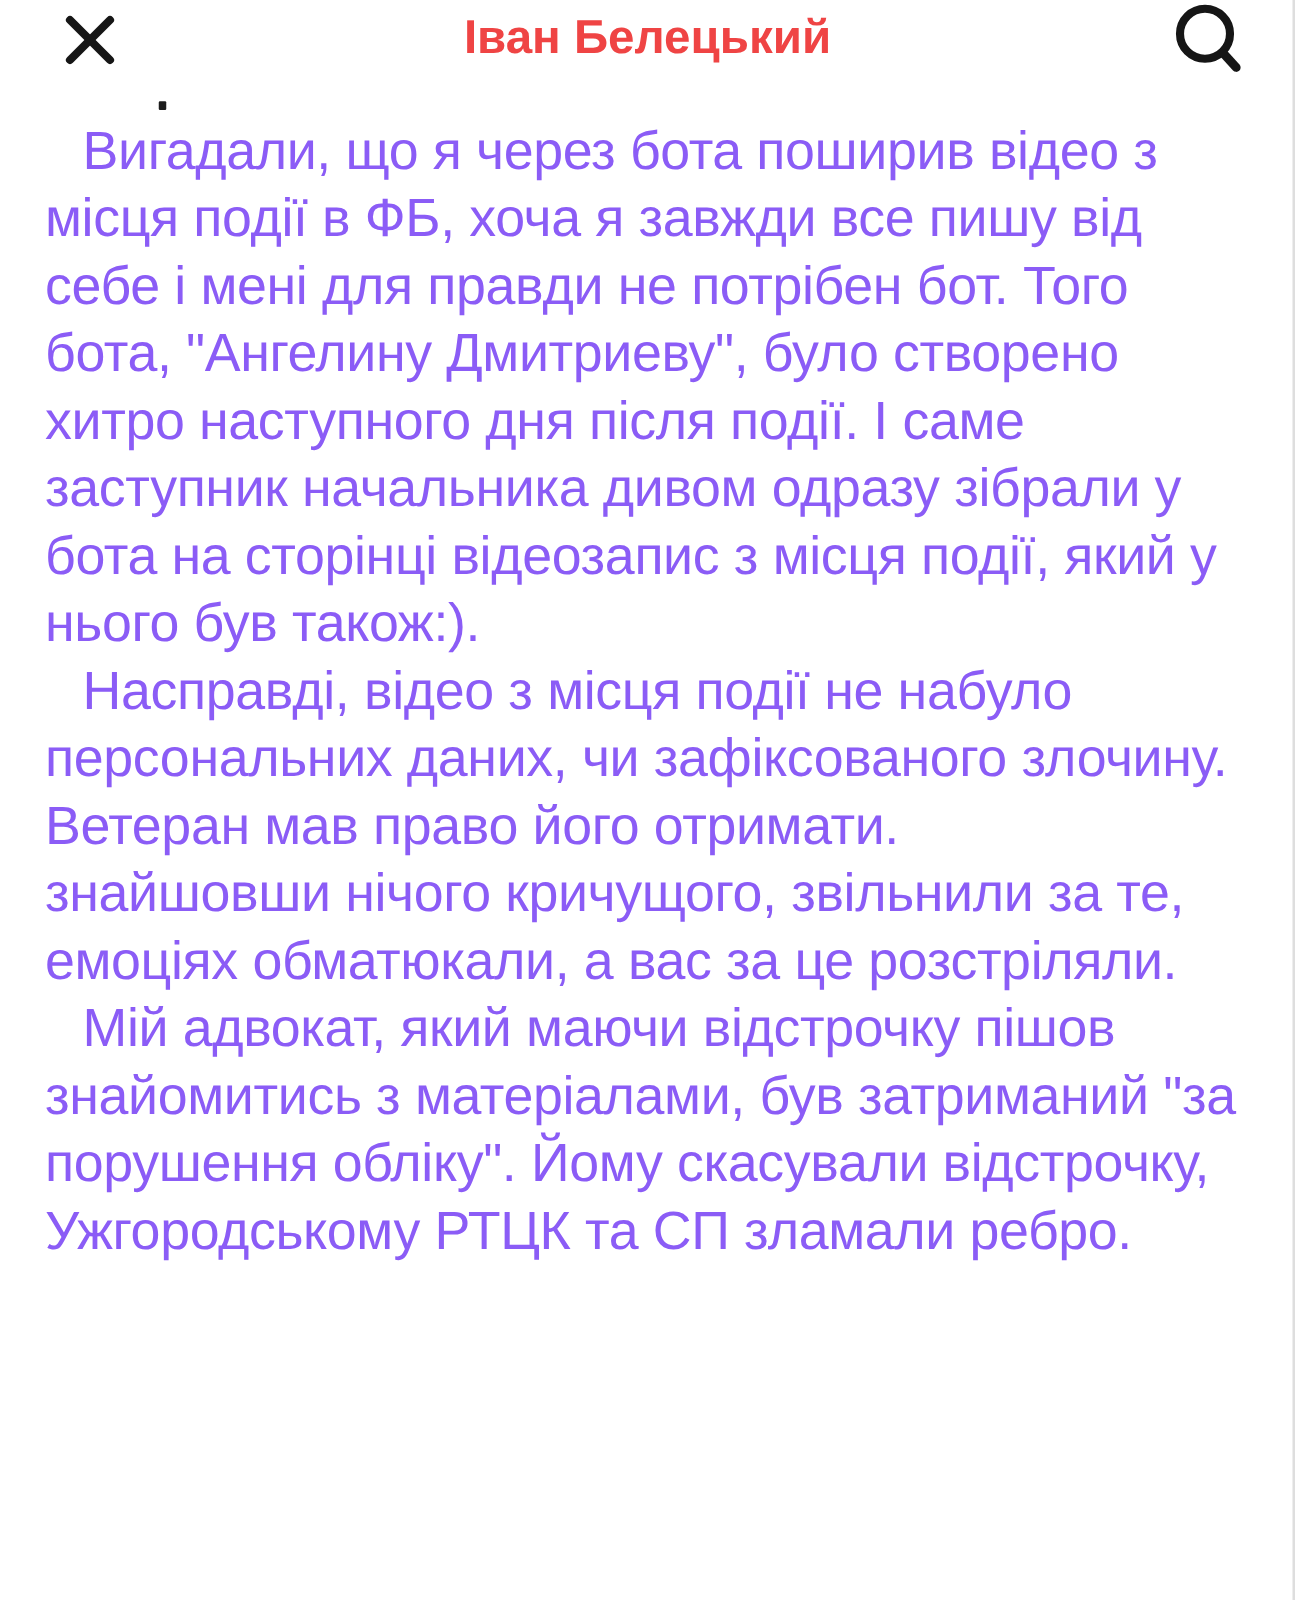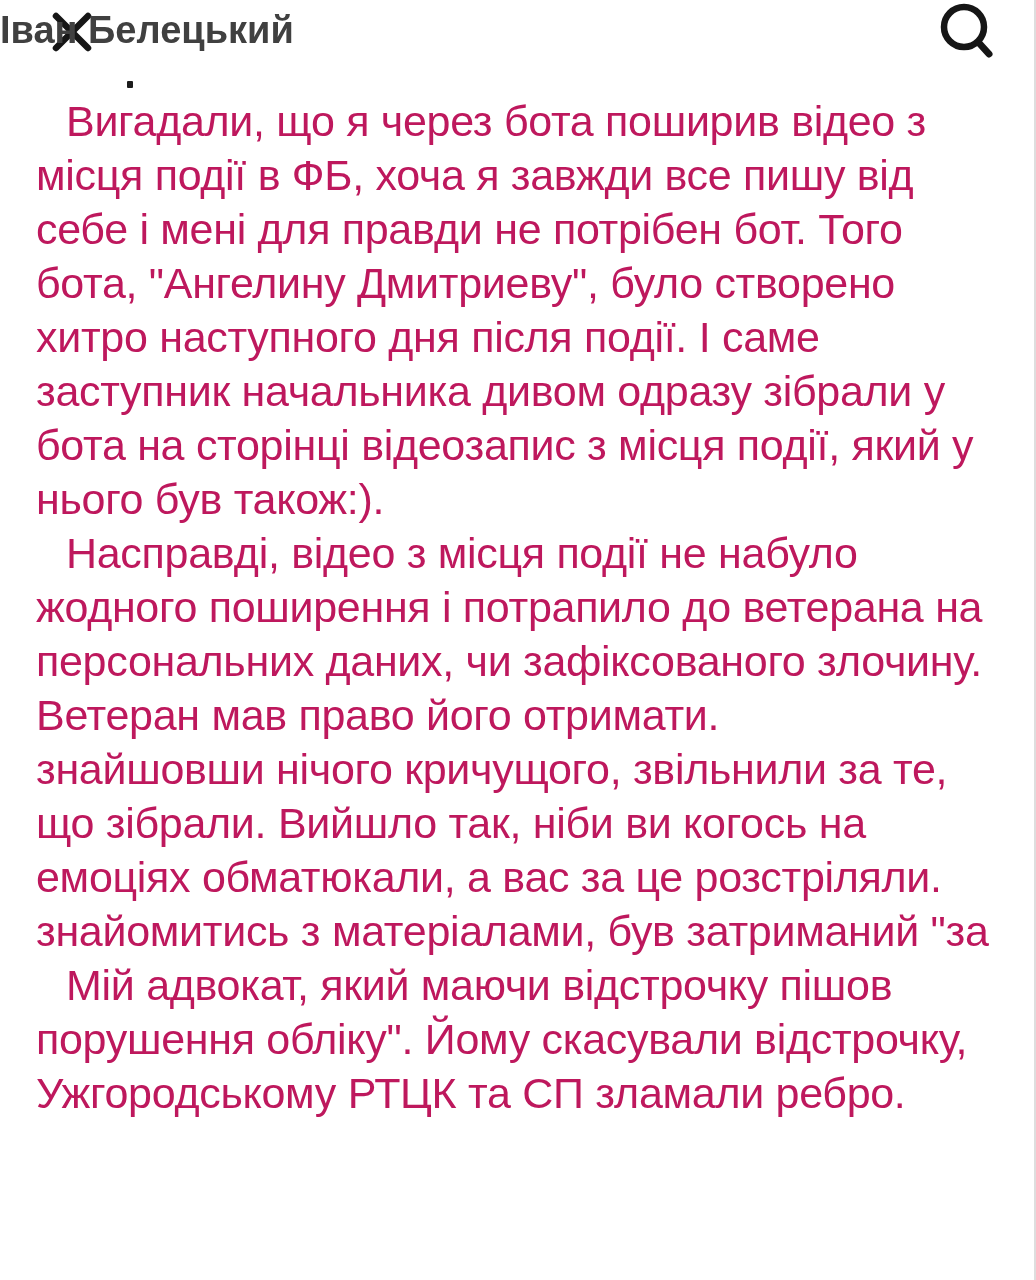--- a/index.html
+++ b/index.html
@@ -26,44 +26,44 @@
     top: 0;
     width: 72px; height: 64px;
     display: flex; align-items: center; justify-content: center;
     background: transparent; border: none; cursor: pointer;
   }
   .icon-btn.left  { left: 36px; }
   .icon-btn.right { right: 32px; }
   .page-title {
     position: absolute;
     left: 0; right: 0; top: 9px;
-    text-align: left;
+    text-align: center;
     font-size: 38px;
     font-weight: 700;
-    color: #404040;
+    color: #ef4444;
     letter-spacing: 0px;
     white-space: nowrap;
   }
   
   .content {
     position: absolute;
     left: 36px; top: 94px;
     width: 960px;
   }
   .truncated-dot {
     position: absolute;
     left: 127px; top: 81px;
     width: 6px; height: 7px;
     background: #1c1c1c;
     border-radius: 1px;
   }
   .line {
     font-size: 43px;
     line-height: 54px;
-    color: #be185d;
+    color: #8b5cf6;
     white-space: nowrap;
     letter-spacing: -0.3px;
   }
   .line.indent { padding-left: 30px; }
   
   .edge-line {
     position: absolute;
     top: 0; right: 0;
     width: 2px; height: 1280px;
     background: #dedede;
@@ -104,27 +104,25 @@
   <div class="content" id="content">
       <div class="line indent">Вигадали, що я через бота поширив відео з</div>
       <div class="line">місця події в ФБ, хоча я завжди все пишу від</div>
       <div class="line">себе і мені для правди не потрібен бот. Того</div>
       <div class="line">бота, "Ангелину Дмитриеву", було створено</div>
       <div class="line">хитро наступного дня після події. І саме</div>
       <div class="line">заступник начальника дивом одразу зібрали у</div>
       <div class="line">бота на сторінці відеозапис з місця події, який у</div>
       <div class="line">нього був також:).</div>
       <div class="line indent">Насправді, відео з місця події не набуло</div>
-      <div class="line">жодного поширення і потрапило до ветерана на</div>
       <div class="line">персональних даних, чи зафіксованого злочину.</div>
       <div class="line">Ветеран мав право його отримати.</div>
       <div class="line">знайшовши нічого кричущого, звільнили за те,</div>
-      <div class="line">що зібрали. Вийшло так, ніби ви когось на</div>
       <div class="line">емоціях обматюкали, а вас за це розстріляли.</div>
+      <div class="line indent">Мій адвокат, який маючи відстрочку пішов</div>
       <div class="line">знайомитись з матеріалами, був затриманий "за</div>
-      <div class="line indent">Мій адвокат, який маючи відстрочку пішов</div>
       <div class="line">порушення обліку". Йому скасували відстрочку,</div>
       <div class="line">Ужгородському РТЦК та СП зламали ребро.</div>
     </div>
 
   <div class="edge-line"></div>
 
 </div>
 
 </body></html>

